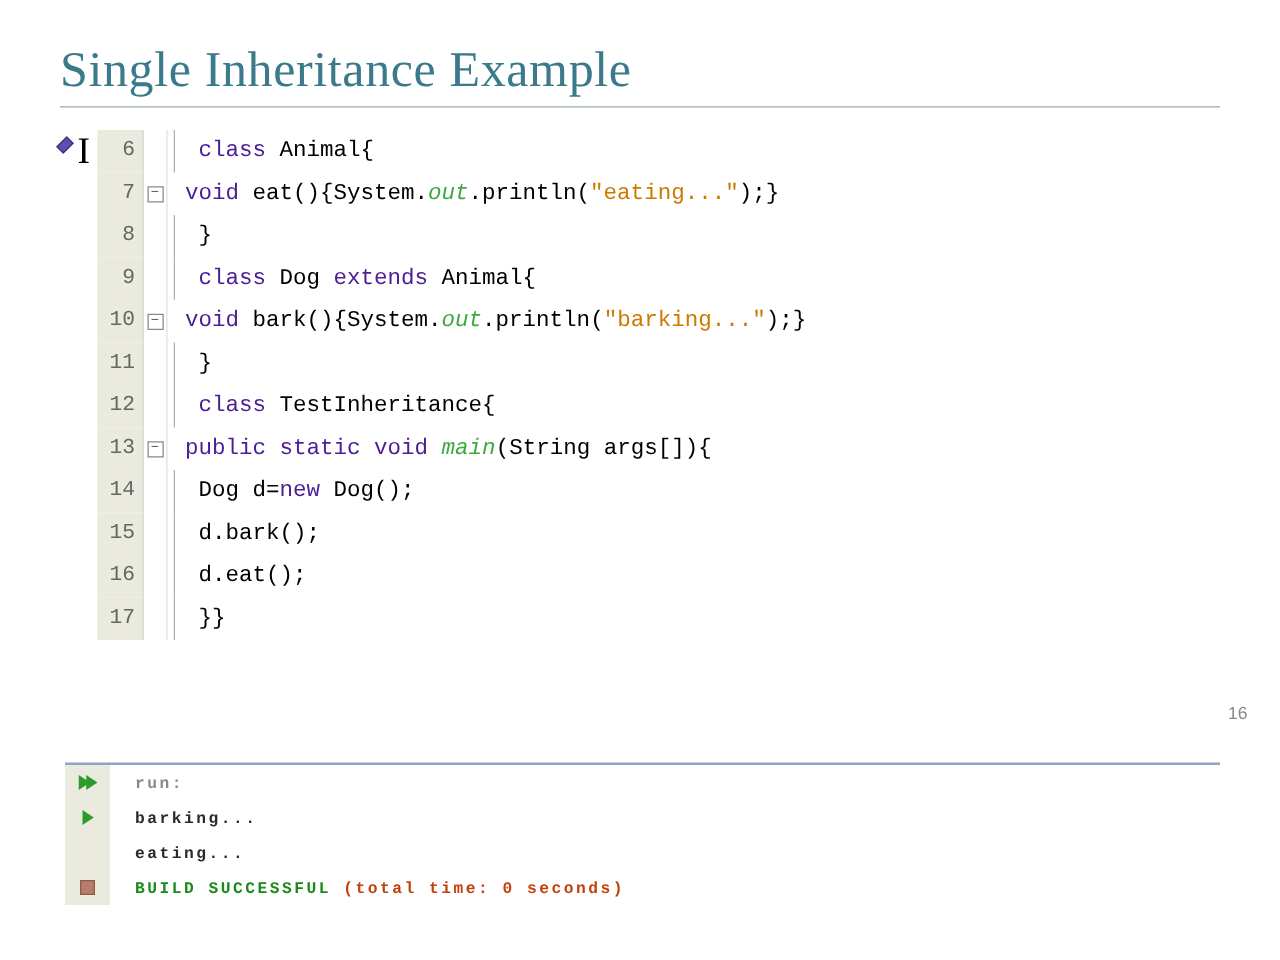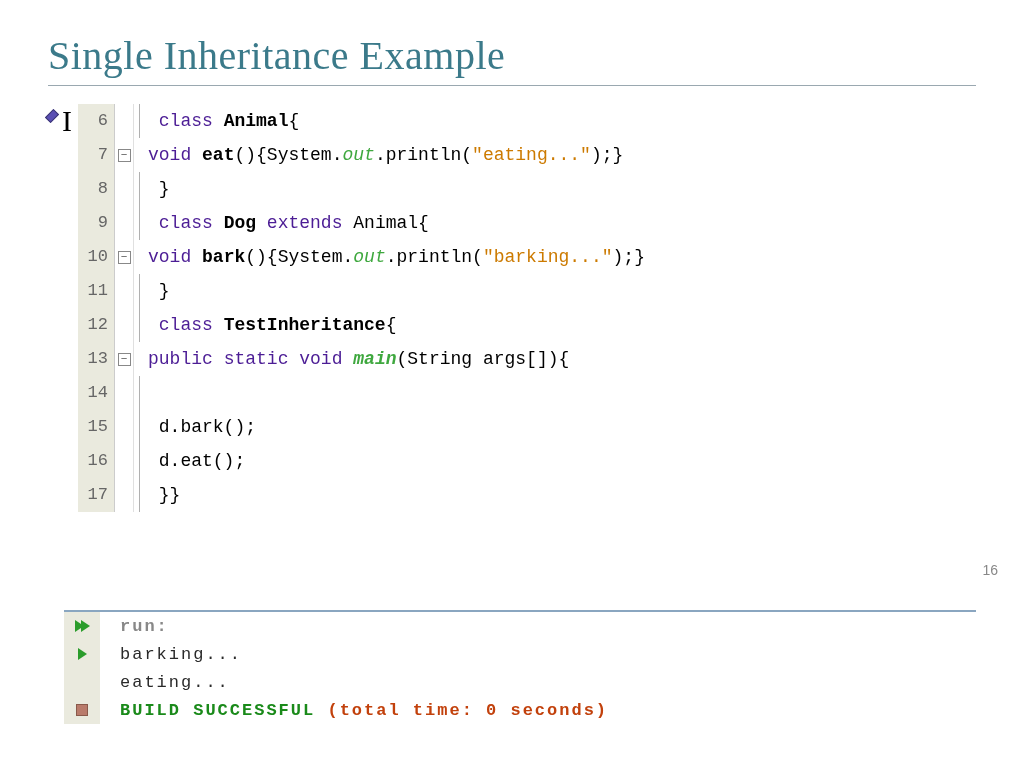--- a/index.html
+++ b/index.html
@@ -108,30 +108,30 @@
     background: #b0b0b0;
     height: 100%;
   }
   .codecell {
     padding-left: 4px;
     white-space: pre;
   }
   .kw { color: #4c1d95; }
   .it { font-style: italic; color: #3fa83f; margin-top: 48px; }
   .str { color: #cc7a00; }
-  .bold { font-weight: bold; }
+  .bold { font-weight: normal; }
 
   .output-block {
     position: absolute;
-    left: 64px;
+    left: 52px;
     right: 48px;
     top: 610px;
     border-top: 2px solid #8aa6c0;
     font-family: "Courier New", monospace;
-    font-size: 17px;
+    font-size: 13px;
   }
   .out-row {
     display: flex;
     align-items: center;
     height: 28px;
   }
   .out-gutter {
     width: 36px;
     background: #eaeade;
     height: 28px;
@@ -145,21 +145,21 @@
     border-bottom: 6px solid transparent;
     border-left: 9px solid #2b9c2b;
   }
   .stop-icon {
     width: 10px; height: 10px;
     background: #b97b6b;
     border: 1px solid #8a5a4b;
   }
   .out-txt { padding-left: 20px; letter-spacing: 2px; }
   .run-label { color: #888; font-weight: bold; }
-  .out-black { color: #2a2a2a; font-weight: normal; }
+  .out-black { color: #2a2a2a; font-weight: bold; }
   .build { color: #1a8a1a; font-weight: bold; }
   .build-grey { color: #c2410c; font-weight: bold; }
   .page-num {
     position: absolute;
     right: 26px;
     bottom: 14px;
     color: #888;
     font-family: Arial, sans-serif;
     font-size: 14px;
   }
@@ -242,20 +242,21 @@
           </div>
           <div class="guide"></div>
           <div class="codecell"><span class="kw">public</span> <span class="kw">static</span> <span class="kw">void</span> <span class="bold it">main</span>(String args[]){</div>
         </div>
         <div class="linerow">
           <div class="gutter">14</div>
           <div class="foldcol"></div>
           <div class="guide">
             <div class="vline"></div>
           </div>
+          <div class="codecell"> Dog d=<span class="kw">new</span> Dog();</div>
         </div>
         <div class="linerow">
           <div class="gutter">15</div>
           <div class="foldcol"></div>
           <div class="guide">
             <div class="vline"></div>
           </div>
           <div class="codecell"> d.bark();</div>
         </div>
         <div class="linerow">

